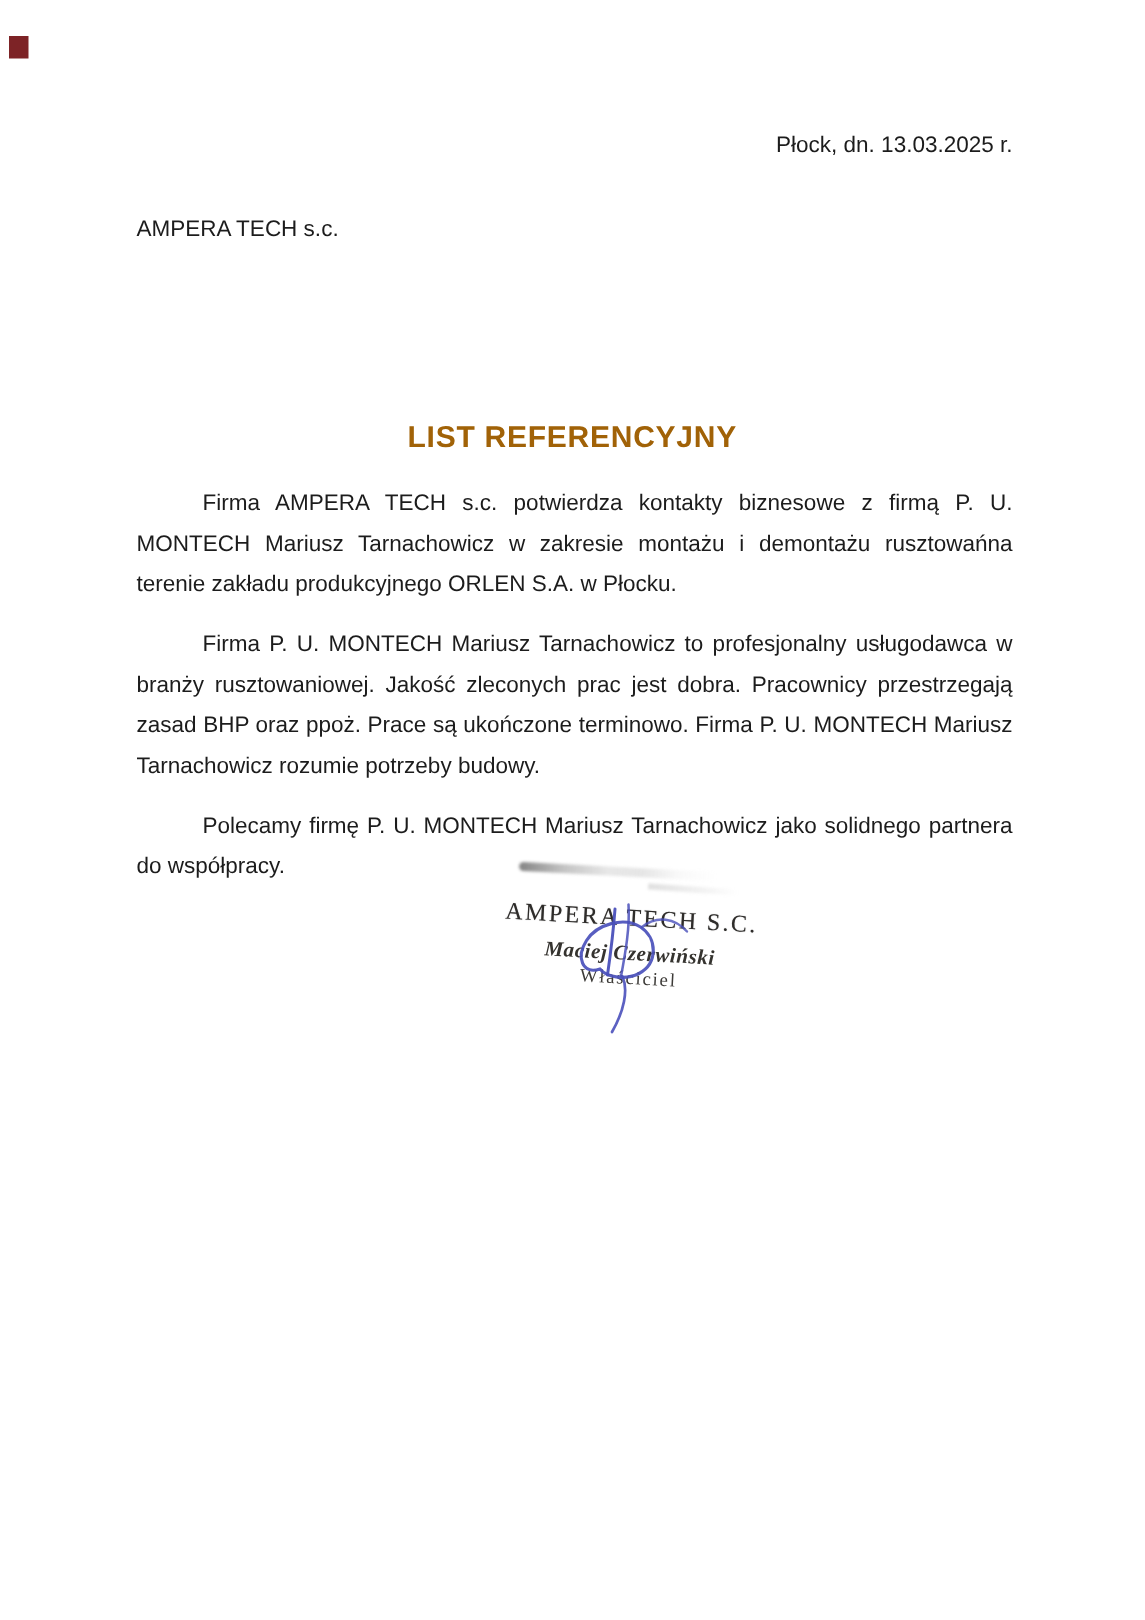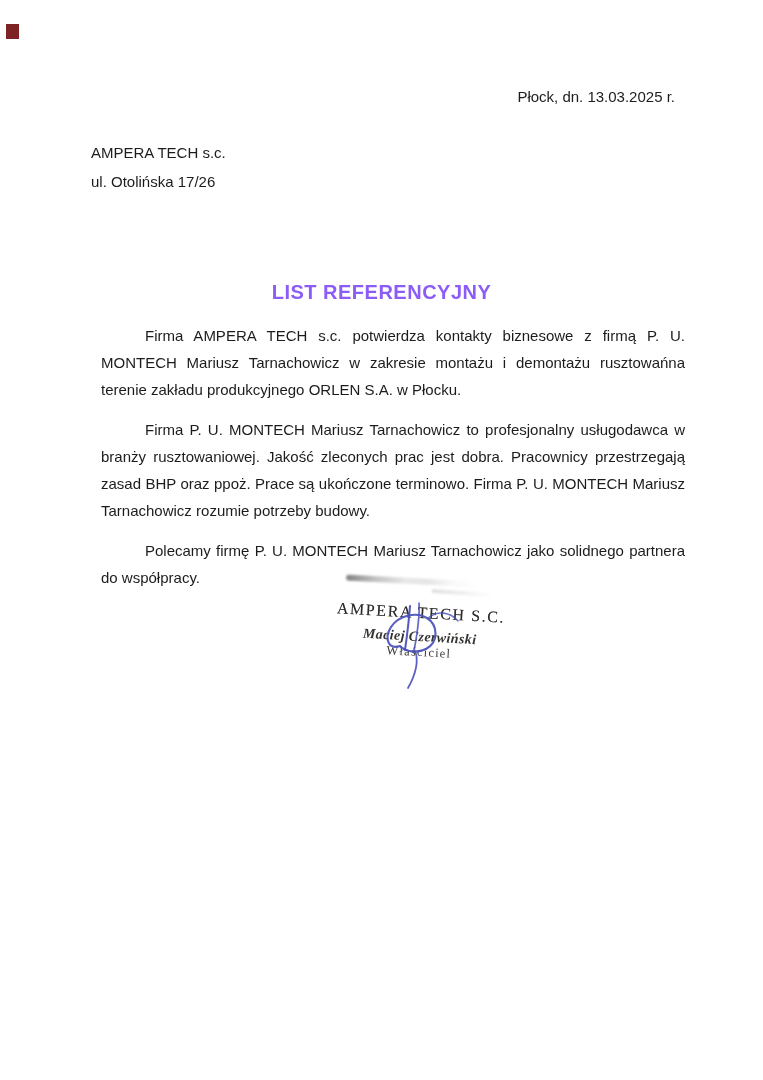--- a/index.html
+++ b/index.html
@@ -42,31 +42,30 @@
   }
   .doc-title {
     position: absolute;
     top: 268px;
     left: 0;
     width: 763px;
     text-align: center;
     font-size: 20px;
     font-weight: bold;
     letter-spacing: 0.5px;
-    color: #8b5cf6;
+    color: #a16207;
   }
   .body-text {
     position: absolute;
     left: 91px;
     width: 584px;
     font-size: 15px;
     line-height: 27px;
     text-align: justify;
     color: #1c1c1c;
-    margin-left: 10px;
   }
   .body-text p {
     margin: 0 0 12px 0;
     text-indent: 44px;
   }
   .body-text p:last-child { margin-bottom: 0; }
   #para1 { margin-bottom: 13px; }
   #para2 { margin-bottom: 13px; }
 
   
@@ -151,21 +150,20 @@
 <body>
 
 <div class="page">
 
   <div class="artifact-square"></div>
 
   <div class="date-line">Płock, dn. 13.03.2025 r.</div>
 
   <div class="sender-block">
     <div>AMPERA TECH s.c.</div>
-    <div>ul. Otolińska 17/26</div>
   </div>
 
   <h1 class="doc-title">LIST REFERENCYJNY</h1>
 
   <div class="body-text" style="top: 322px;">
     <p id="para1">Firma AMPERA TECH s.c. potwierdza kontakty biznesowe z firmą P. U. MONTECH Mariusz Tarnachowicz w zakresie montażu i demontażu rusztowańna terenie zakładu produkcyjnego ORLEN S.A. w Płocku.</p>
     <p id="para2">Firma P. U. MONTECH Mariusz Tarnachowicz to profesjonalny usługodawca w branży rusztowaniowej. Jakość zleconych prac jest dobra. Pracownicy przestrzegają zasad BHP oraz ppoż. Prace są ukończone terminowo. Firma P. U. MONTECH Mariusz Tarnachowicz rozumie potrzeby budowy.</p>
     <p id="para3">Polecamy firmę P. U. MONTECH Mariusz Tarnachowicz jako solidnego partnera do współpracy.</p>
   </div>
 

